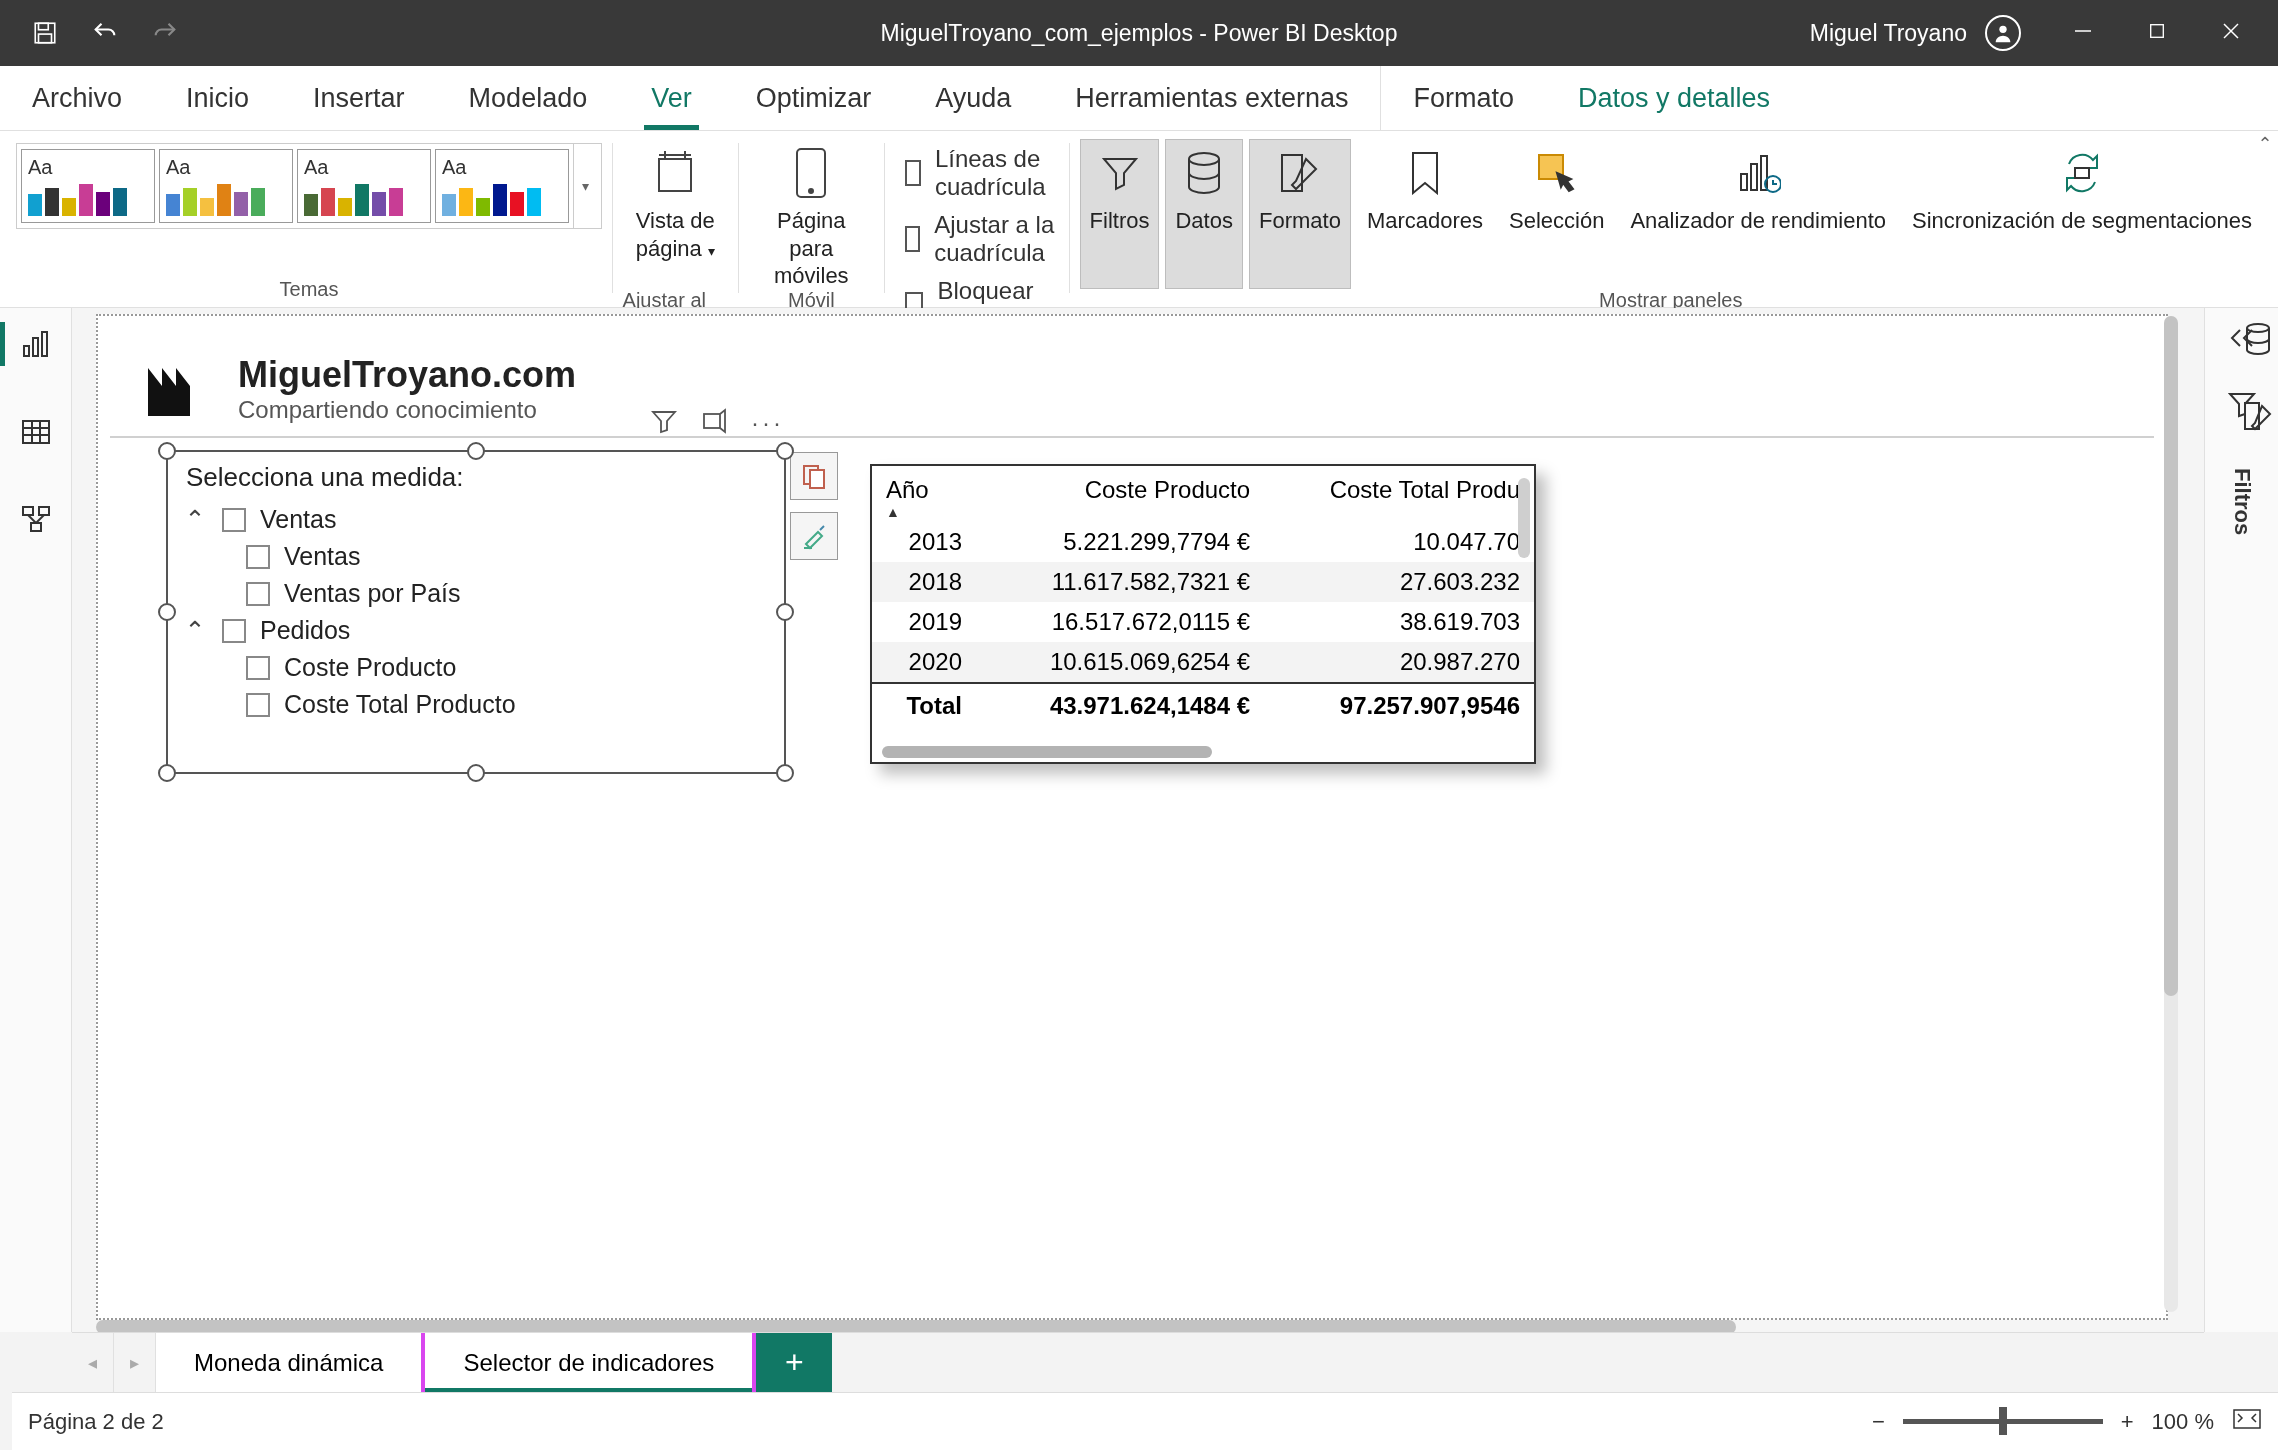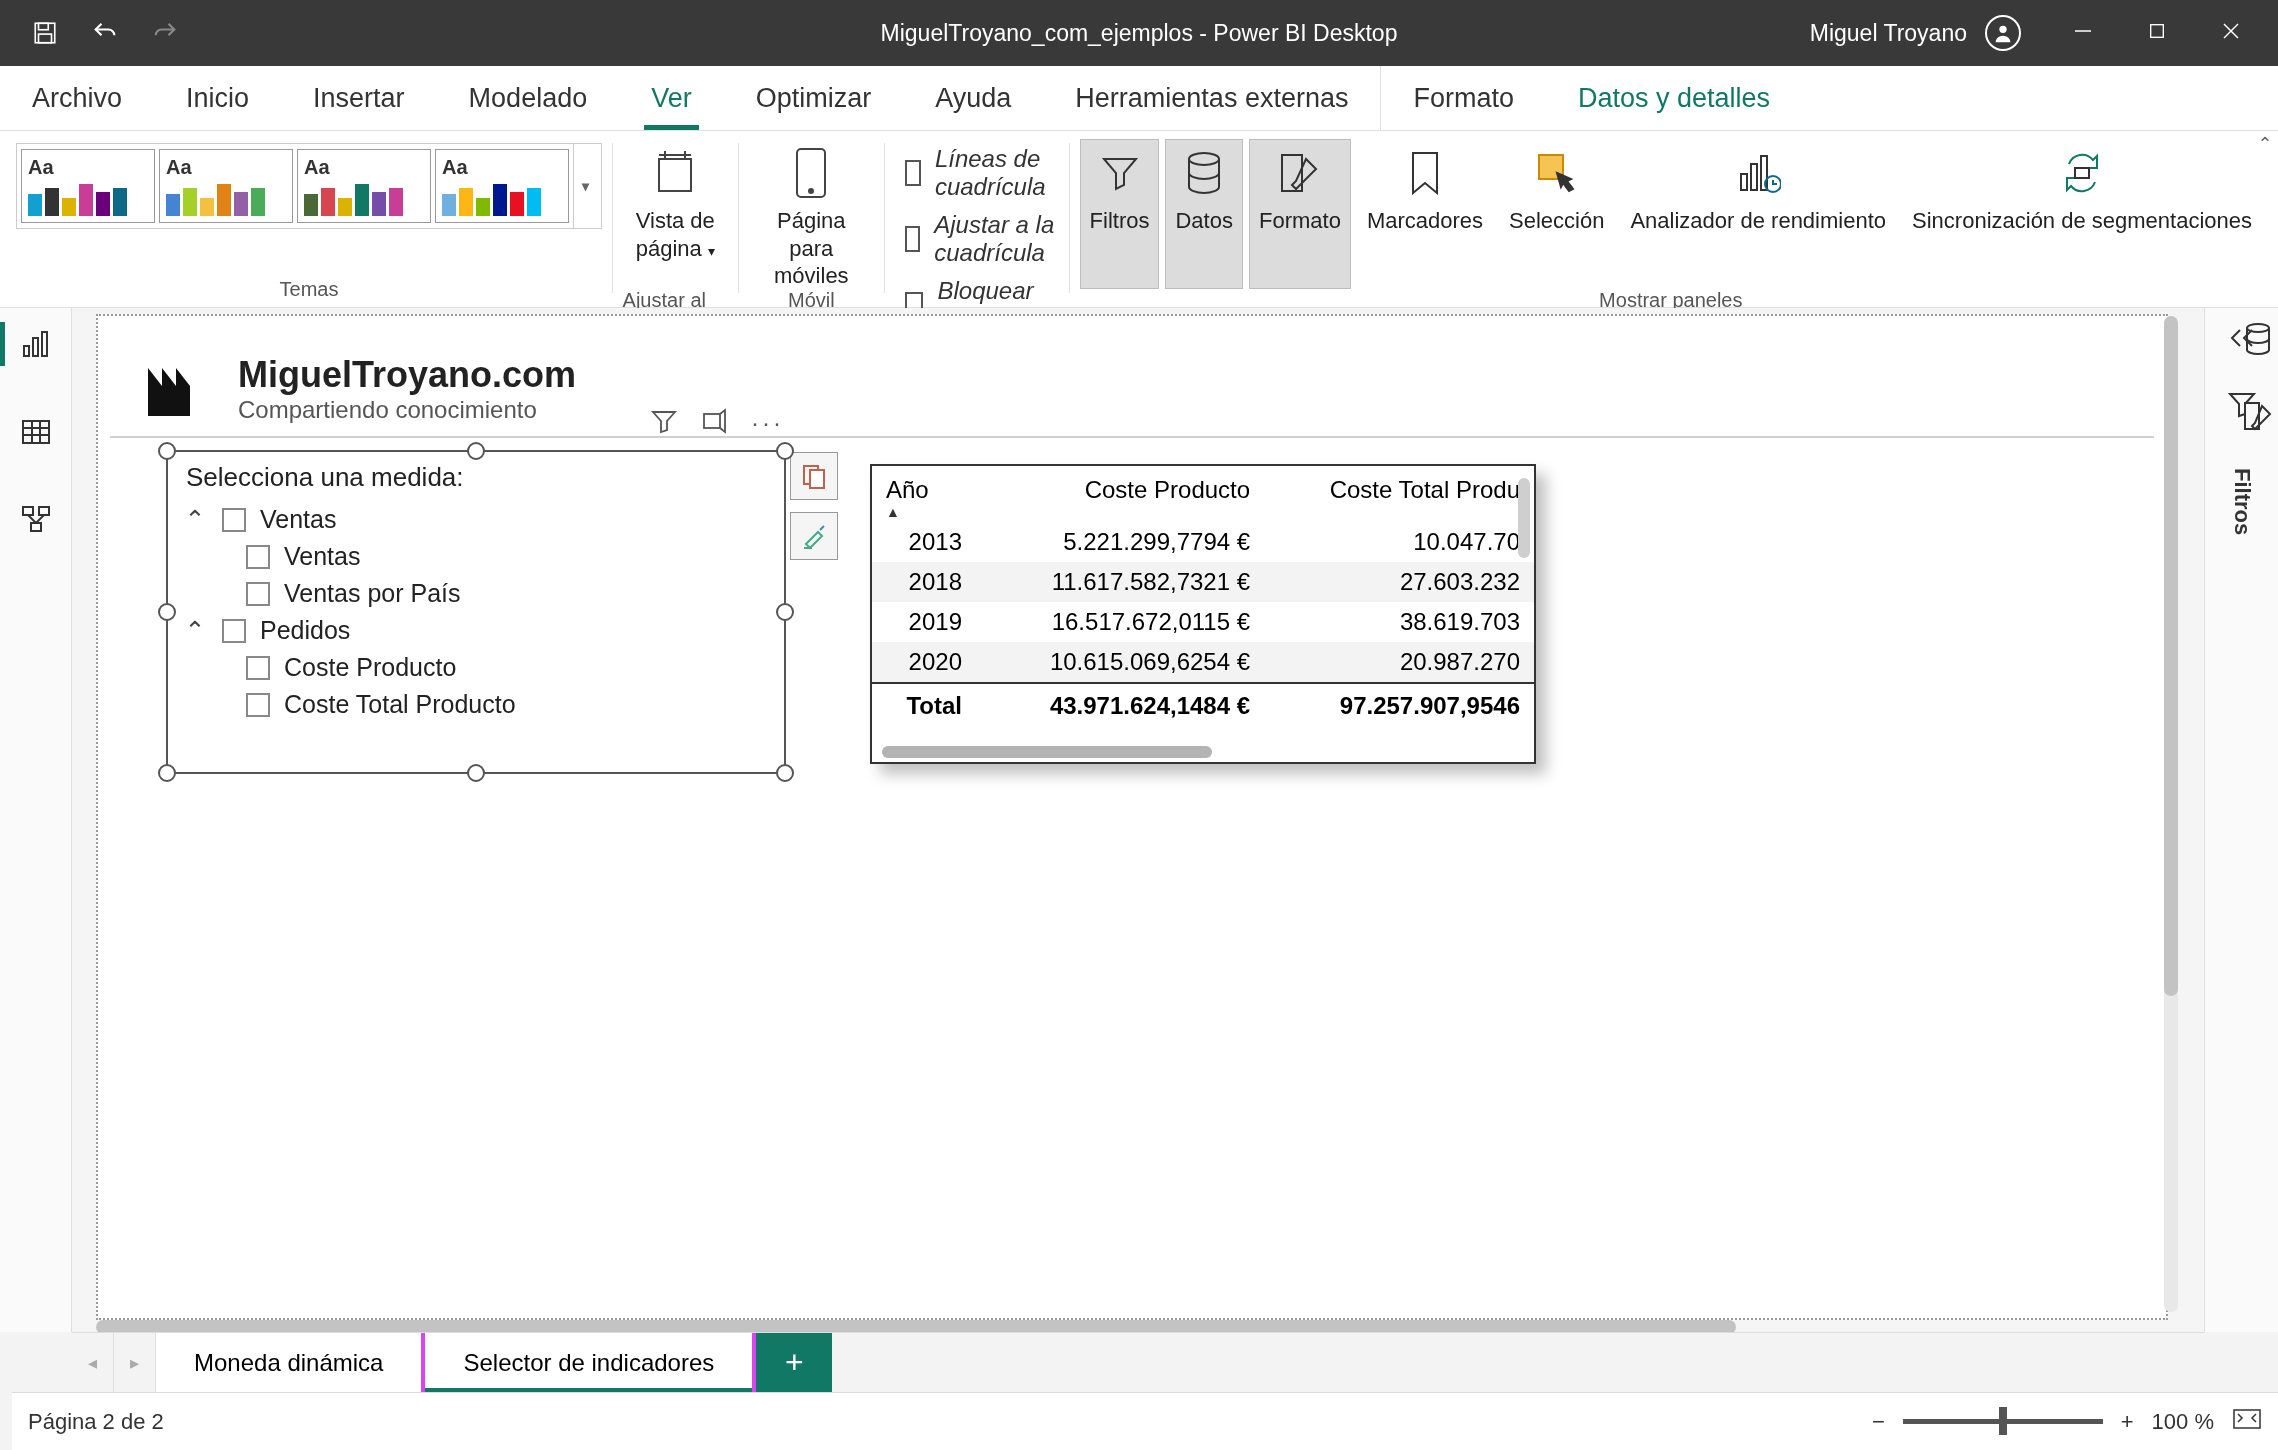--- a/index.html
+++ b/index.html
@@ -24,36 +24,36 @@
 .tab.active-under::after { content: ""; position: absolute; left: 25px; right: 25px; bottom: 0; height: 5px; background: #117865; }
 
 
 .ribbon { background: #fff; height: 177px; display: flex; align-items: flex-start; padding: 8px 10px 0 10px; border-bottom: 1px solid #e0e0e0; position: relative; }
 .ribbon-group { display: flex; flex-direction: column; align-items: center; height: 168px; position: relative; padding: 0 6px; }
 .ribbon-group .group-content { display: flex; align-items: flex-start; gap: 6px; flex: 1; }
 .ribbon-group .group-label { font-size: 20px; color: #555; margin-top: auto; padding-bottom: 6px; }
 .ribbon-sep { width: 1px; background: #e0e0e0; height: 150px; margin: 4px 4px 0 4px; align-self: flex-start; }
 
 
-.theme-gallery { display: flex; gap: 4px; border: 1px solid #ccc; padding: 4px; height: 86px; align-items: center; margin-top: 4px; font-weight: bold; }
+.theme-gallery { display: flex; gap: 4px; border: 1px solid #ccc; padding: 4px; height: 86px; align-items: center; margin-top: 4px; }
 .theme-thumb { width: 134px; height: 74px; border: 1px solid #999; padding: 6px; display: flex; flex-direction: column; background: #fff; }
 .theme-thumb .aa { font-size: 20px; color: #333; }
 .theme-thumb .bars { display: flex; gap: 3px; align-items: flex-end; height: 34px; margin-top: auto; }
 .theme-thumb .bars span { width: 14px; }
 .gallery-arrow { width: 24px; height: 86px; display: flex; flex-direction: column; border-left: 1px solid #ccc; }
 .gallery-arrow div { flex:1; display:flex; align-items:center; justify-content:center; color:#666; font-size:14px;}
 
 
 .rbtn { display: flex; flex-direction: column; align-items: center; justify-content: flex-start; padding: 4px 10px 0 10px; height: 150px; }
 .rbtn .ricon { width: 52px; height: 52px; display: flex; align-items: center; justify-content: center; margin-top: 4px; margin-bottom: 8px; }
 .rbtn .rlabel { font-size: 22px; text-align: center; color: #222; line-height: 1.25; }
 .rbtn.pressed { background: #dcdcdc; box-shadow: inset 0 0 0 1px #bdbdbd; }
 
 
-.check-list { display: flex; flex-direction: column; gap: 10px; padding-top: 6px; padding-left: 10px; font-style: italic; }
+.check-list { display: flex; flex-direction: column; gap: 10px; padding-top: 6px; padding-left: 10px; }
 .check-item { display: flex; align-items: center; gap: 14px; font-size: 24px; color: #333; }
 .chk { width: 26px; height: 26px; border: 2px solid #555; }
 
 .ribbon-collapse { position: absolute; right: 0; top: 0; width: 26px; height: 26px; display:flex; align-items:center; justify-content:center; color:#666; font-size:18px;}
 
 
 .view-rail { position: absolute; left: 0; top: 308px; width: 72px; height: 1024px; background: #fafafa; border-right: 1px solid #e0e0e0; display: flex; flex-direction: column; align-items: center; padding-top: 18px; gap: 52px; }
 .view-rail .vicon { width: 36px; height: 36px; display:flex; align-items:center; justify-content:center; }
 .view-rail .vicon.active { position: relative; }
 .view-rail .vicon.active::before { content:""; position:absolute; left:-18px; top:-4px; bottom:-4px; width:5px; background:#117865; }

